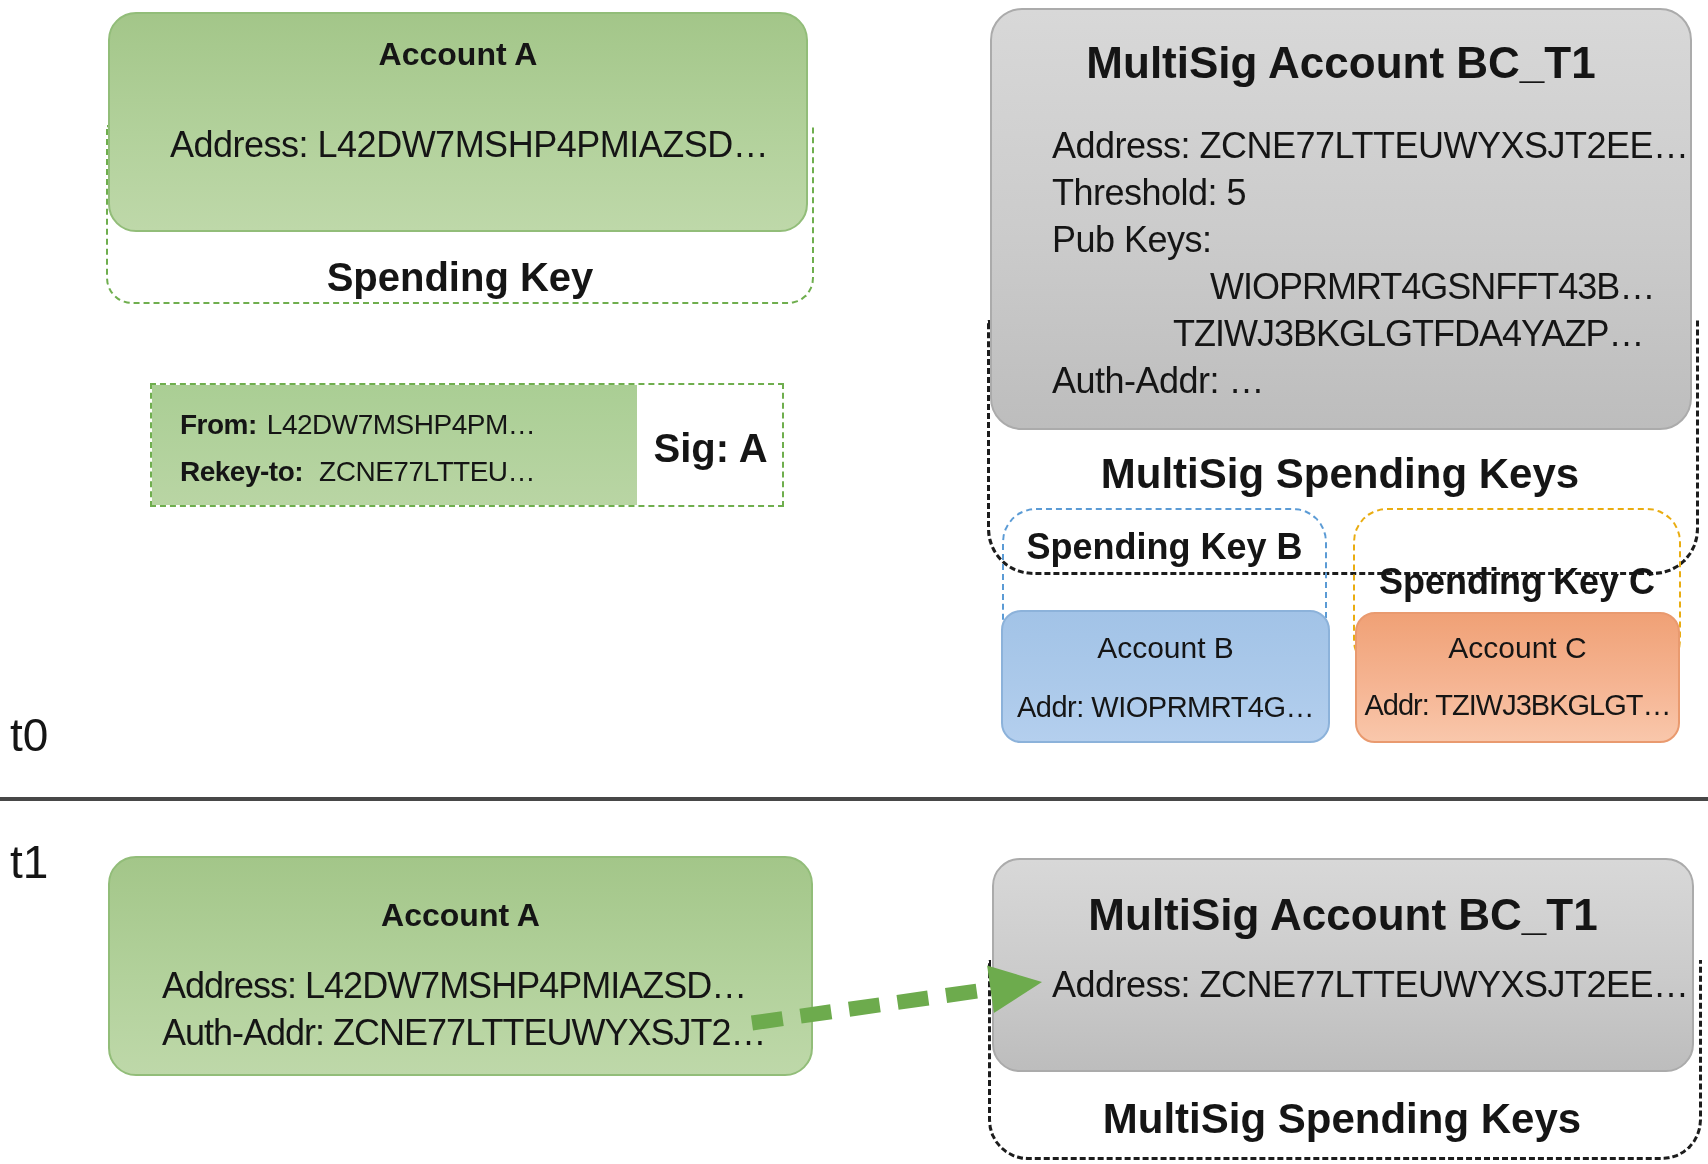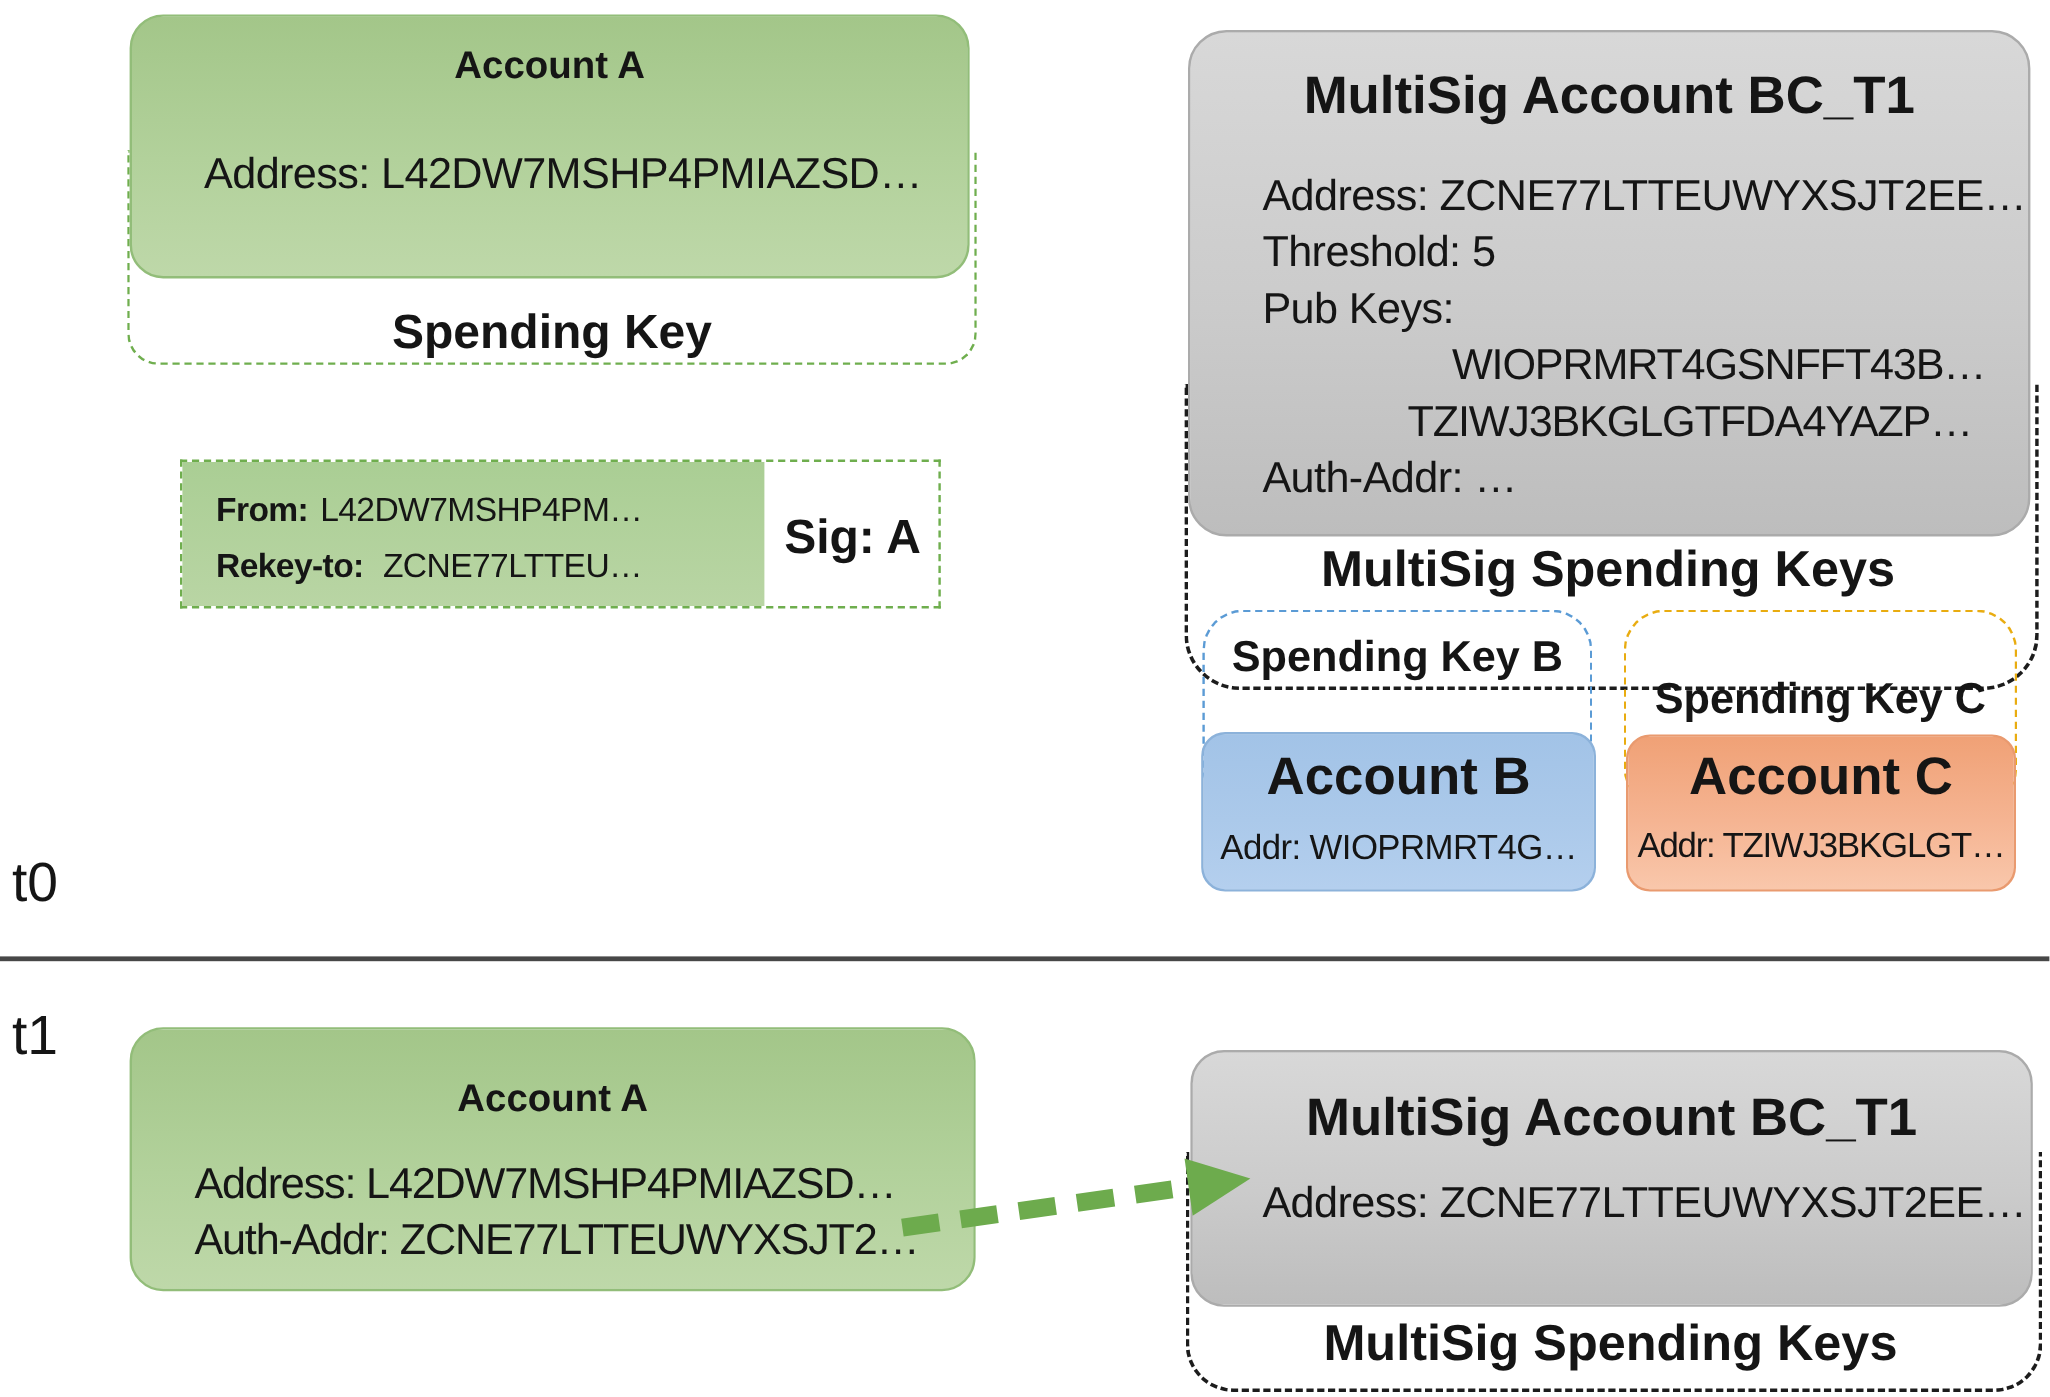--- a/index.html
+++ b/index.html
@@ -11,21 +11,21 @@
   }
   .abs{position:absolute;}
   .center{text-align:center;left:0;right:0;}
   
   .green-box{
     background:linear-gradient(180deg,#a3c689 0%,#b2d19b 55%,#bed8a9 100%);
     border:2px solid #92bd79;border-radius:28px;position:absolute;
   }
   .gray-box{
     background:linear-gradient(180deg,#d8d8d8 0%,#cbcbcb 55%,#bdbdbd 100%);
-    border:2px solid #ababab;border-radius:32px;position:absolute;margin-top:17px;
+    border:2px solid #ababab;border-radius:32px;position:absolute;
   }
   .blue-box{
     background:linear-gradient(180deg,#a2c3e7 0%,#abc9ea 55%,#b4cfee 100%);
     border:2px solid #8cb2da;border-radius:20px;position:absolute;
   }
   .orange-box{
     background:linear-gradient(180deg,#f0a176 0%,#f5b492 55%,#f9c7ab 100%);
     border:2px solid #e99a6f;border-radius:20px;position:absolute;
   }
   .green-fill{
@@ -40,21 +40,21 @@
   .dash-green-full{position:absolute;border:2.5px dashed #6fae4e;}
   .dash-black-open{
     position:absolute;border:3px dashed #1c1c1c;border-top:none;
     border-radius:0 0 46px 46px;
   }
   .dash-blue-pill{position:absolute;border:2.5px dashed #5b9bd5;border-radius:34px;}
   .dash-yellow-pill{position:absolute;border:2.5px dashed #e9ac10;border-radius:34px;}
   
   .title-lg{font-weight:bold;font-size:44px;line-height:54px;}
   .title-md{font-weight:bold;font-size:32px;line-height:52px;}
-  .title-sm{font-weight:bold;font-size:44px;line-height:46px;}
+  .title-sm{font-weight:normal;font-size:30px;line-height:46px;}
   .label-key{font-weight:bold;font-size:40px;line-height:48px;}
   .label-pill{font-weight:bold;font-size:36px;line-height:38px;}
   .body-lg{font-size:36px;line-height:47px;letter-spacing:-0.5px;}
   .body-tight{font-size:36px;line-height:47px;letter-spacing:-1px;}
   .body-sm{font-size:29px;line-height:36px;letter-spacing:-0.5px;}
   .txn-line{font-size:28px;line-height:47px;letter-spacing:-0.5px;white-space:nowrap;}
   .txn-line b{letter-spacing:-0.5px;}
   .timeline{font-size:46px;line-height:50px;}
   .nowrap{white-space:nowrap;}
   .divider{position:absolute;left:0;width:1708px;height:4px;background:#474747;}

